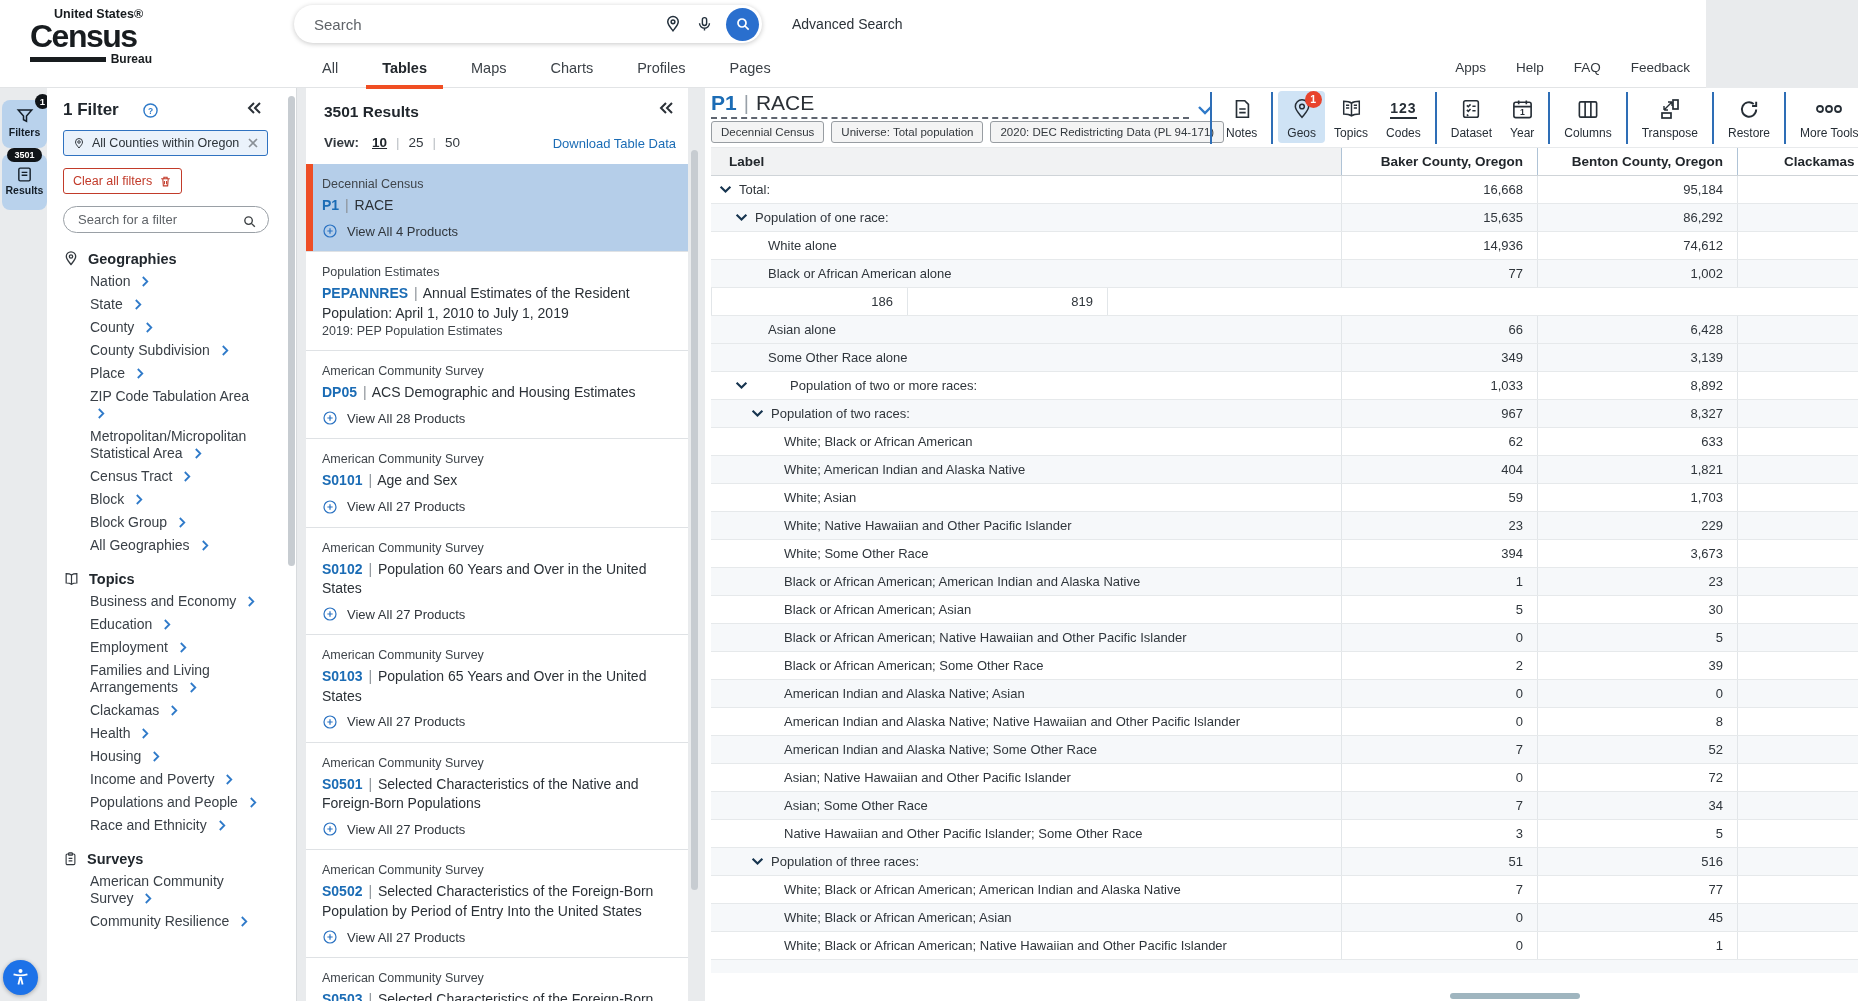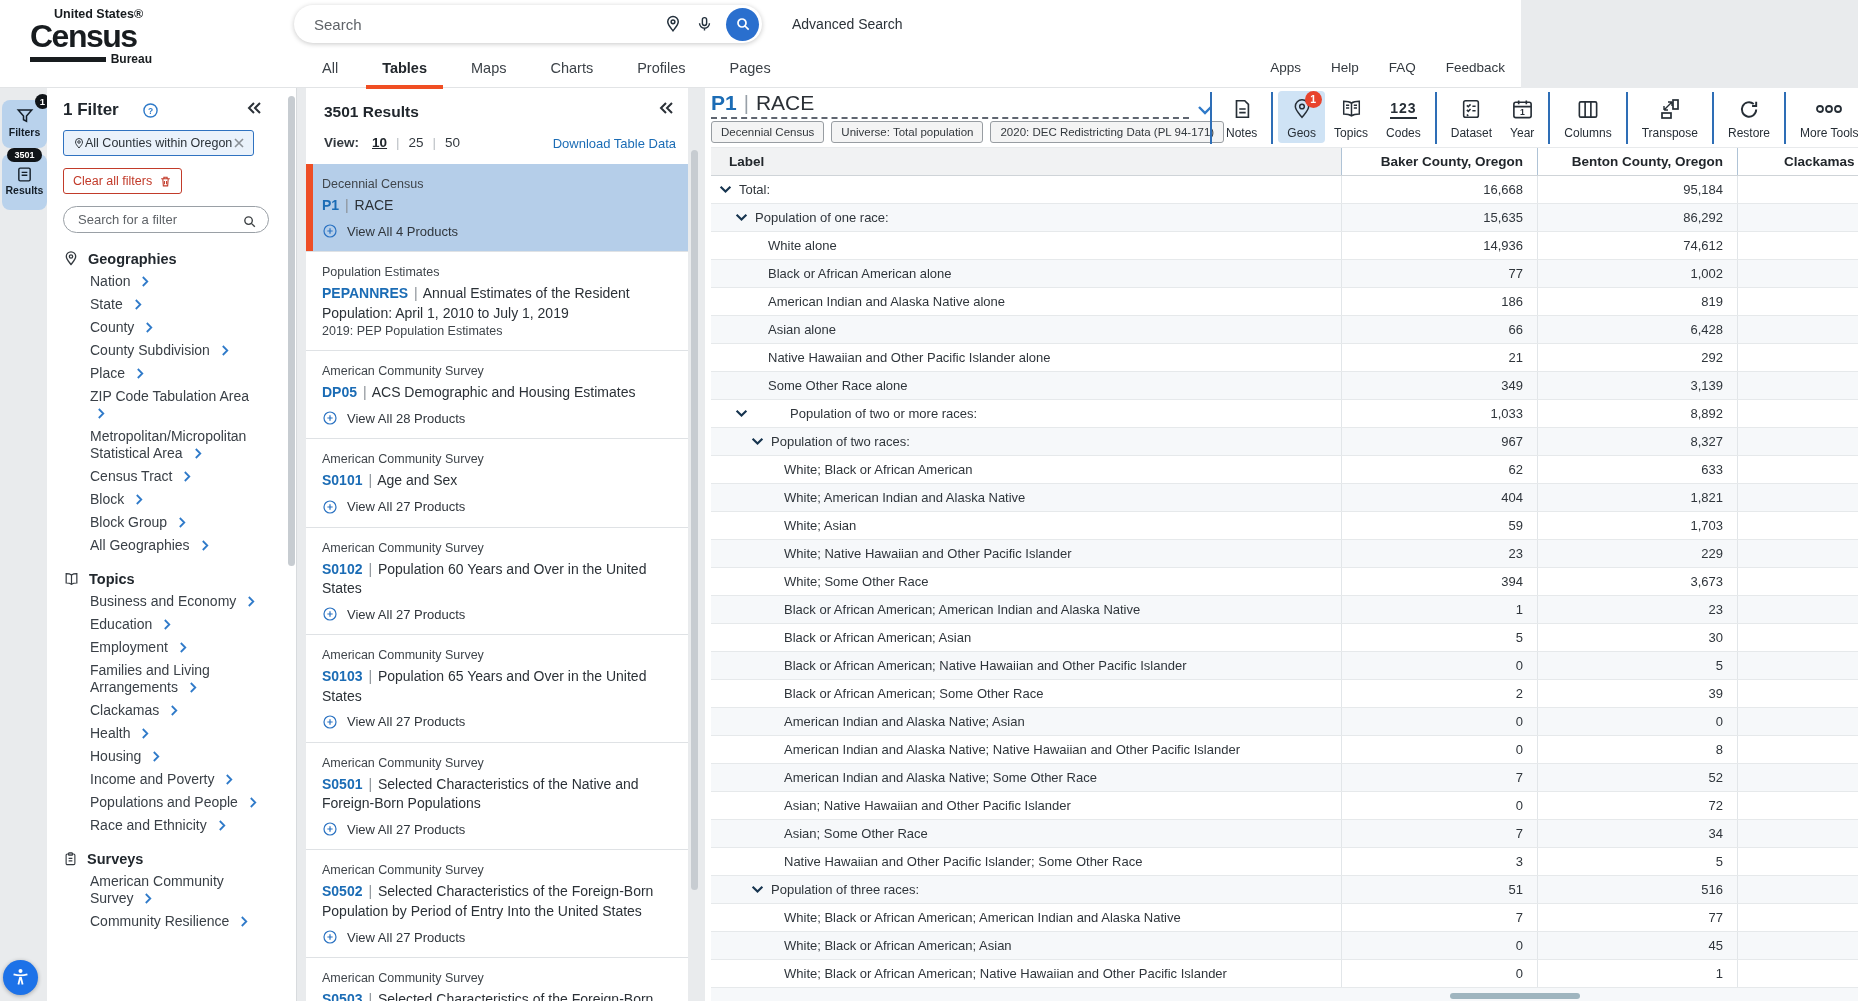--- a/index.html
+++ b/index.html
@@ -7,21 +7,21 @@
   body {
     position: relative;
     font-family: "Liberation Sans", sans-serif;
     background: #e9ebed;
     overflow: hidden;
     color: #2b3238;
   }
   svg { display:block; }
 
   
-  .header { position:absolute; left:0; top:0; width:1521px; height:88px; background:#fff; border-bottom:1px solid #e2e4e6; z-index:5; }
+  .header { position:absolute; left:0; top:0; width:1706px; height:88px; background:#fff; border-bottom:1px solid #e2e4e6; z-index:5; }
   .logo { position:absolute; left:30px; top:7px; width:122px; color:#181c1f; }
   .logo-top { font-size:12.5px; font-weight:700; margin-left:24px; letter-spacing:0; }
   .logo-main { font-size:32px; font-weight:800; letter-spacing:-1.5px; line-height:0.95; }
   .logo-bottom { display:flex; align-items:center; gap:5px; margin-top:1px; }
   .logo-bar { height:5px; background:#181c1f; flex:1; }
   .logo-sub { font-size:12px; font-weight:700; }
 
   .search-pill { position:absolute; left:294px; top:5px; width:468px; height:38px; background:#fff; border-radius:19px; box-shadow:0 1px 5px rgba(0,0,0,.22); display:flex; align-items:center; padding-left:20px; }
   .search-input { flex:1; border:none; outline:none; font-size:15px; font-family:"Liberation Sans",sans-serif; color:#333; background:transparent; }
   .search-input::placeholder { color:#5f6368; }
@@ -44,21 +44,21 @@
   #rail-results { top:154px; height:56px; }
   .badge-dark { position:absolute; background:#101418; color:#fff; font-weight:700; border-radius:8px; text-align:center; }
   .fbadge { width:15px; height:15px; right:-3px; top:-6px; font-size:9.5px; line-height:15px; border-radius:50%; }
   .rbadge { left:5px; right:5px; top:-6px; height:14px; font-size:9px; line-height:14px; }
 
   
   .fpanel { position:absolute; left:47px; top:88px; width:250px; bottom:0; background:#fff; border-right:1px solid #d8dbde; }
   .fp-title { position:absolute; left:16px; top:12px; font-size:17px; font-weight:700; color:#20262c; }
   .fp-info { position:absolute; left:96px; top:15px; }
   .fp-collapse { position:absolute; right:34px; top:13px; cursor:pointer; }
-  .fchip { position:absolute; left:16px; top:42px; height:26px; display:flex; align-items:center; gap:0; background:#eaf2fb; border:1px solid #2f72c0; border-radius:3px; padding:0 9px; font-size:12.5px; color:#2b3238; }
+  .fchip { position:absolute; left:16px; top:42px; height:26px; display:flex; align-items:center; gap:7px; background:#eaf2fb; border:1px solid #2f72c0; border-radius:3px; padding:0 9px; font-size:12.5px; color:#2b3238; }
   .fchip .x { margin-left:2px; cursor:pointer; }
   .fclear { position:absolute; left:16px; top:80px; height:26px; display:flex; align-items:center; gap:7px; border:1px solid #c23b2a; border-radius:3px; padding:0 9px; font-size:12.5px; color:#c23b2a; cursor:pointer; background:#fff; }
   .fsearch { position:absolute; left:16px; top:118px; width:206px; height:27px; }
   .fsearch input { width:100%; height:100%; border:1px solid #9aa0a6; border-radius:16px; padding:0 34px 0 14px; font-size:13px; font-family:"Liberation Sans",sans-serif; color:#333; outline:none; }
   .fsearch input::placeholder { color:#5f6368; }
   .fsearch .mag { position:absolute; right:12px; top:8px; color:#3c4043; }
   .fsections { position:absolute; left:16px; top:162px; right:8px; bottom:0; overflow:hidden; }
   .fsec-h { display:flex; align-items:center; gap:9px; margin:17px 0 5px; font-weight:700; font-size:14.5px; color:#22282e; }
   .fsec-h:first-child { margin-top:0; }
   .fsec-ico { color:#33393f; display:flex; }
@@ -636,41 +636,30 @@
         </div>
         <div class="trow alt">
           <div class="tc-label" style="padding-left: 57px;">
             <span>Black or African American alone</span>
           </div>
           <div class="tc-val c1">77</div>
           <div class="tc-val c2">1,002</div>
           <div class="tc-fill"></div>
         </div>
         <div class="trow">
-          <div class="tc-label" style="padding-left: 57px;">
-            <span>American Indian and Alaska Native alone</span>
-          </div>
           <div class="tc-val c1">186</div>
           <div class="tc-val c2">819</div>
           <div class="tc-fill"></div>
         </div>
         <div class="trow alt">
           <div class="tc-label" style="padding-left: 57px;">
             <span>Asian alone</span>
           </div>
           <div class="tc-val c1">66</div>
           <div class="tc-val c2">6,428</div>
-          <div class="tc-fill"></div>
-        </div>
-        <div class="trow">
-          <div class="tc-label" style="padding-left: 57px;">
-            <span>Native Hawaiian and Other Pacific Islander alone</span>
-          </div>
-          <div class="tc-val c1">21</div>
-          <div class="tc-val c2">292</div>
           <div class="tc-fill"></div>
         </div>
         <div class="trow alt">
           <div class="tc-label" style="padding-left: 57px;">
             <span>Some Other Race alone</span>
           </div>
           <div class="tc-val c1">349</div>
           <div class="tc-val c2">3,139</div>
           <div class="tc-fill"></div>
         </div>

